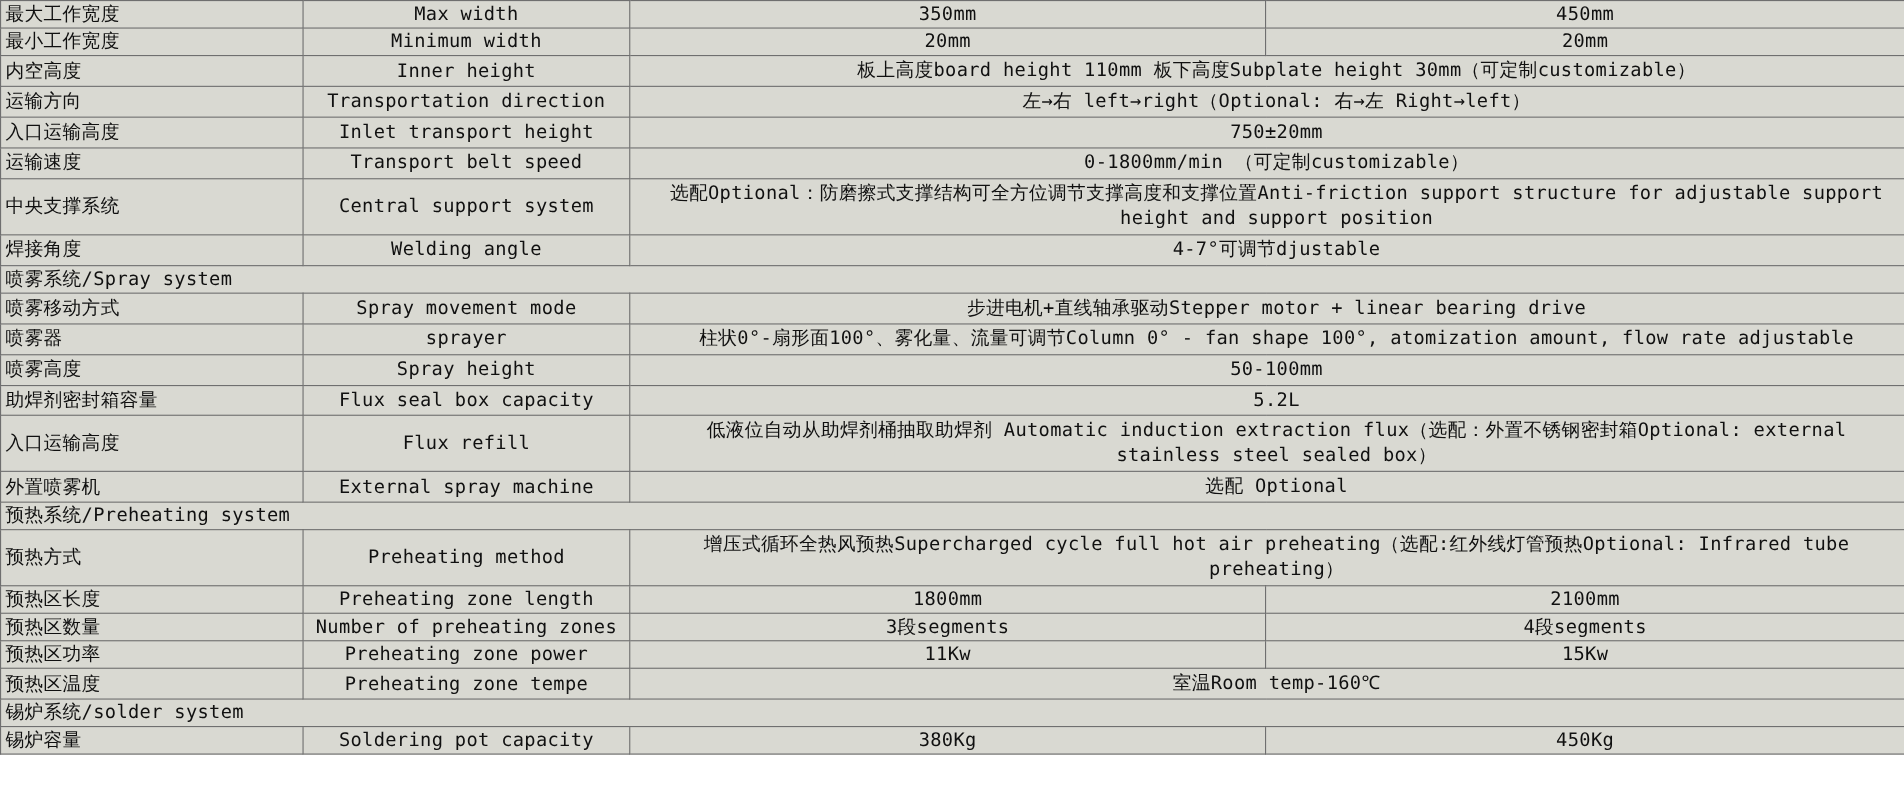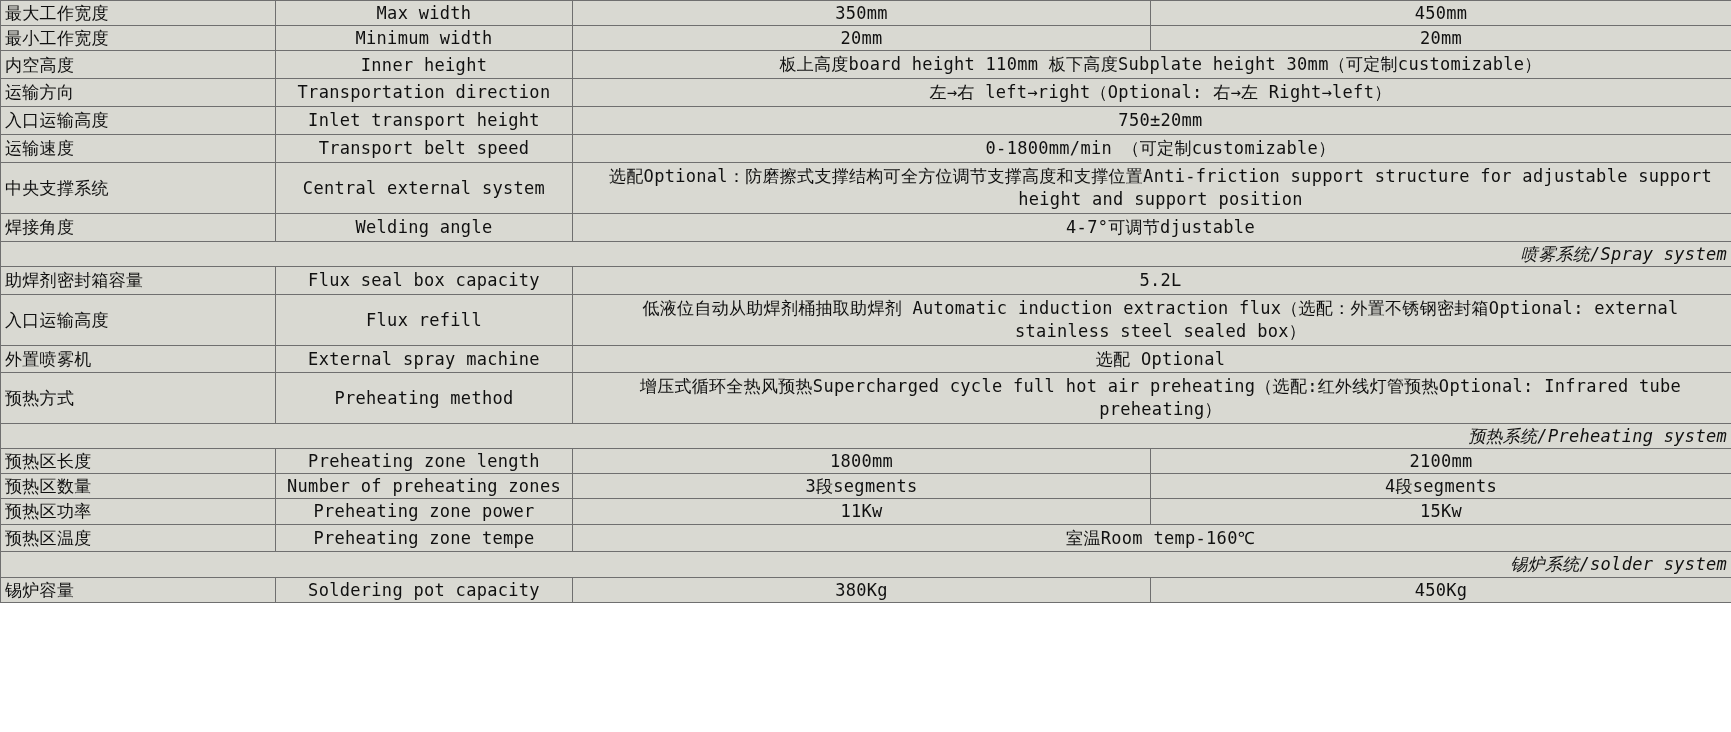--- a/index.html
+++ b/index.html
@@ -45,24 +45,23 @@
   }
   td.en {
     text-align: center;
     padding-left: 16px;
     font-size: 17px;
   }
   td.val {
     text-align: center;
   }
   td.section {
-    text-align: right;
+    text-align: left;
     padding-left: 82px;
     font-size: 17px;
-    font-style: italic;
   }
   .wrapval {
     text-align: center;
     line-height: 1.35;
     margin-left: 17px;
   }
 </style>
 </head>
 <body>
 
@@ -110,36 +109,57 @@
         </tr>
         <tr>
           <td class="cn">运输速度</td>
           <td class="en">Transport belt speed</td>
           <td colspan="2" class="val">
             <div class="wrapval">0-1800mm/min （可定制customizable）</div>
           </td>
         </tr>
         <tr>
           <td class="cn">中央支撑系统</td>
-          <td class="en">Central external system</td>
+          <td class="en">Central support system</td>
           <td colspan="2" class="val">
             <div class="wrapval">选配Optional：防磨擦式支撑结构可全方位调节支撑高度和支撑位置Anti-friction support structure for adjustable support height and support position</div>
           </td>
         </tr>
         <tr>
           <td class="cn">焊接角度</td>
           <td class="en">Welding angle</td>
           <td colspan="2" class="val">
             <div class="wrapval">4-7°可调节djustable</div>
           </td>
         </tr>
         <tr>
           <td colspan="4" class="section">喷雾系统/Spray system</td>
         </tr>
         <tr>
+          <td class="cn">喷雾移动方式</td>
+          <td class="en">Spray movement mode</td>
+          <td colspan="2" class="val">
+            <div class="wrapval">步进电机+直线轴承驱动Stepper motor + linear bearing drive</div>
+          </td>
+        </tr>
+        <tr>
+          <td class="cn">喷雾器</td>
+          <td class="en">sprayer</td>
+          <td colspan="2" class="val">
+            <div class="wrapval">柱状0°-扇形面100°、雾化量、流量可调节Column 0° - fan shape 100°, atomization amount, flow rate adjustable</div>
+          </td>
+        </tr>
+        <tr>
+          <td class="cn">喷雾高度</td>
+          <td class="en">Spray height</td>
+          <td colspan="2" class="val">
+            <div class="wrapval">50-100mm</div>
+          </td>
+        </tr>
+        <tr>
           <td class="cn">助焊剂密封箱容量</td>
           <td class="en">Flux seal box capacity</td>
           <td colspan="2" class="val">
             <div class="wrapval">5.2L</div>
           </td>
         </tr>
         <tr>
           <td class="cn">入口运输高度</td>
           <td class="en">Flux refill</td>
           <td colspan="2" class="val">
@@ -147,28 +167,28 @@
           </td>
         </tr>
         <tr>
           <td class="cn">外置喷雾机</td>
           <td class="en">External spray machine</td>
           <td colspan="2" class="val">
             <div class="wrapval">选配 Optional</div>
           </td>
         </tr>
         <tr>
+          <td colspan="4" class="section">预热系统/Preheating system</td>
+        </tr>
+        <tr>
           <td class="cn">预热方式</td>
           <td class="en">Preheating method</td>
           <td colspan="2" class="val">
             <div class="wrapval">增压式循环全热风预热Supercharged cycle full hot air preheating（选配:红外线灯管预热Optional: Infrared tube preheating）</div>
           </td>
-        </tr>
-        <tr>
-          <td colspan="4" class="section">预热系统/Preheating system</td>
         </tr>
         <tr>
           <td class="cn">预热区长度</td>
           <td class="en">Preheating zone length</td>
           <td class="val">1800mm</td>
           <td class="val">2100mm</td>
         </tr>
         <tr>
           <td class="cn">预热区数量</td>
           <td class="en">Number of preheating zones</td>

